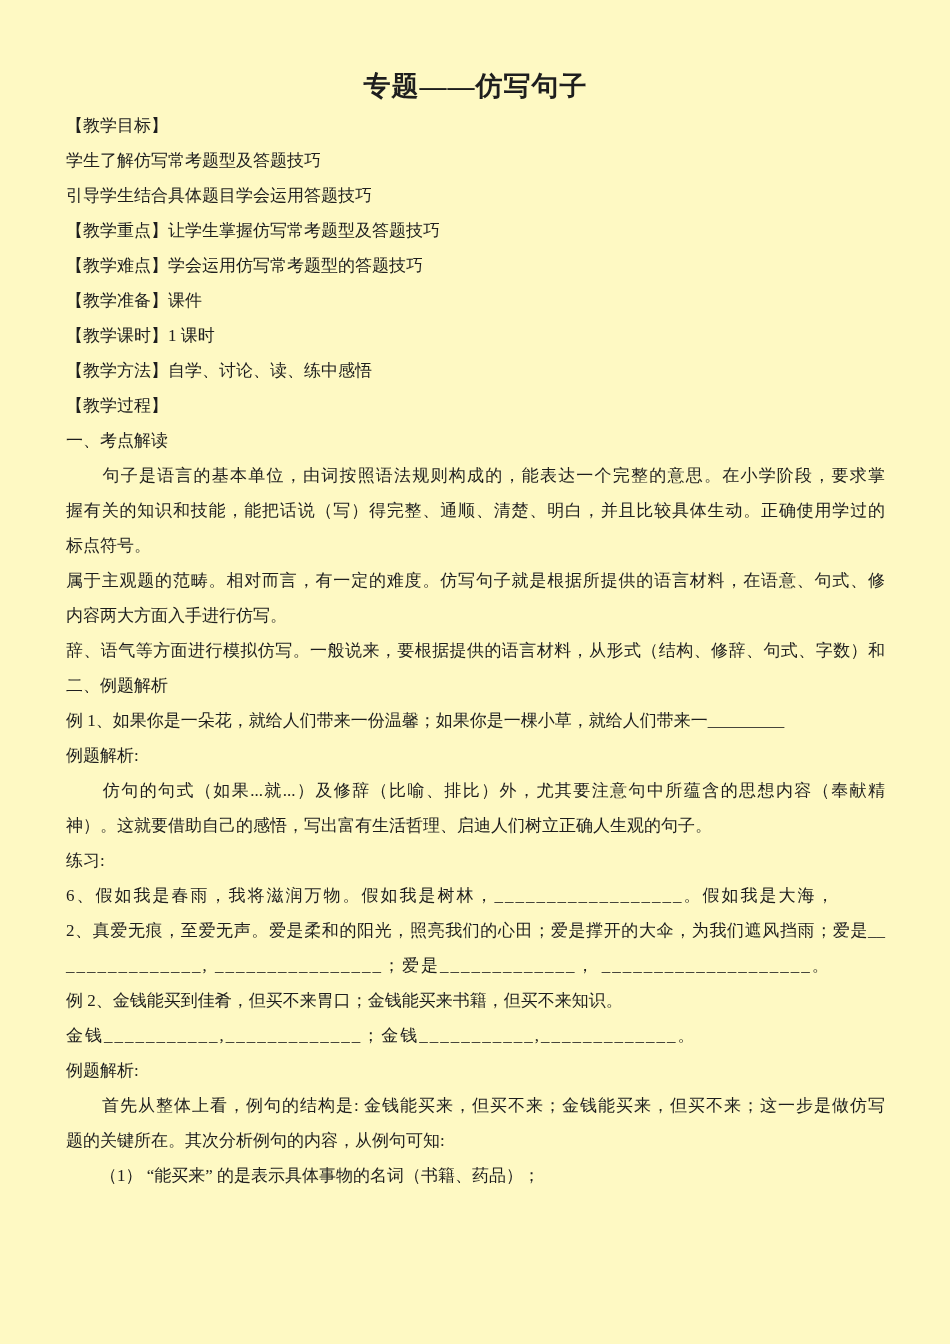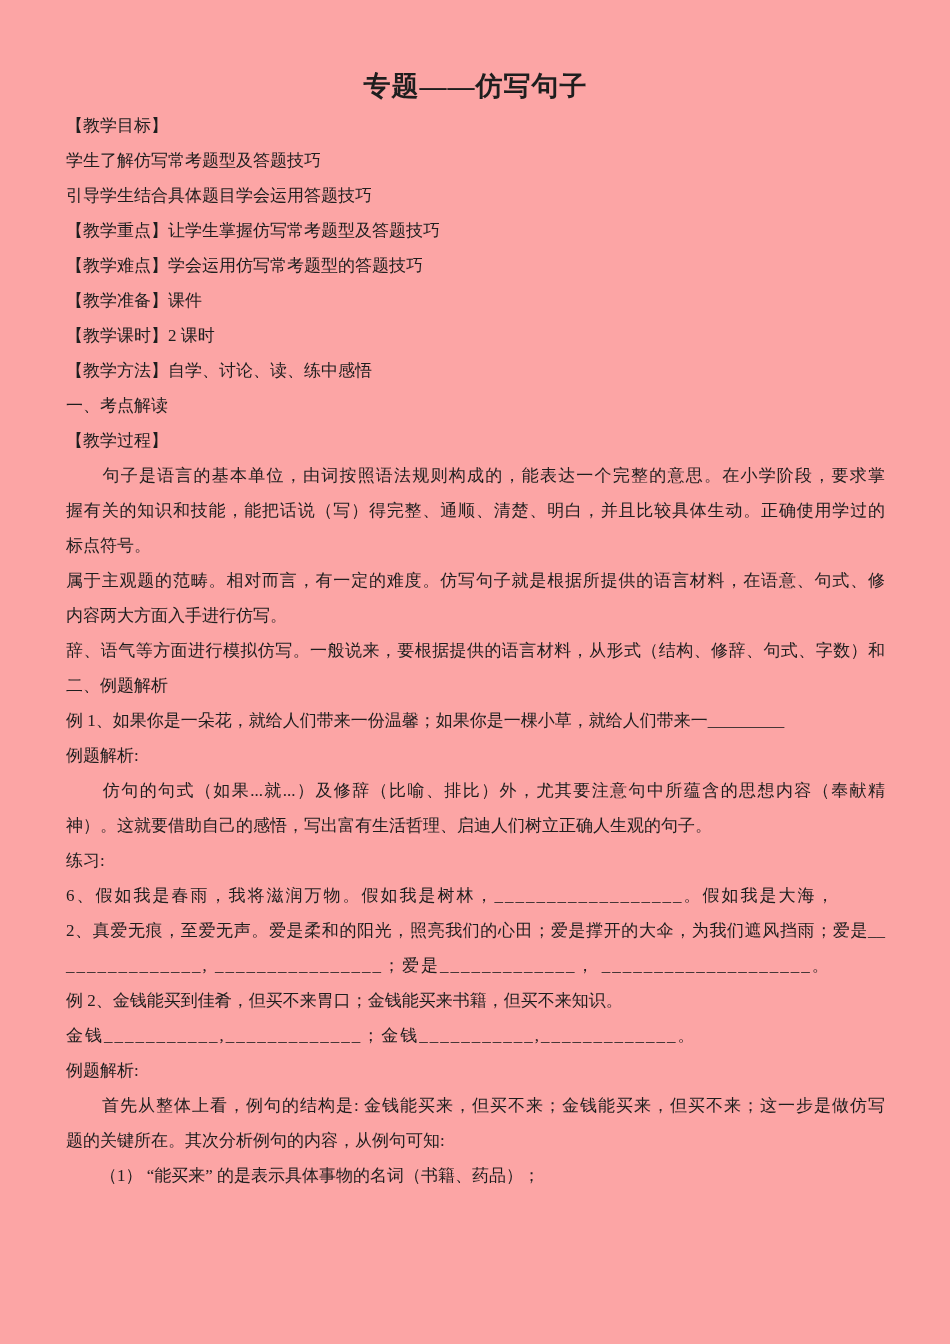--- a/index.html
+++ b/index.html
@@ -12,21 +12,21 @@
     height: 1344px;
     overflow: hidden;
     font-family: "Liberation Serif", "DejaVu Serif", serif;
     color: #1e1e1e;
   }
   .page {
     box-sizing: border-box;
     width: 950px;
     height: 1344px;
     padding: 64px 65px 0 66px;
-    background: #fca5a5;
+    background: #fef9c3;
   }
   .doc-title {
     font-size: 27px;
     font-weight: bold;
     line-height: 44px;
     text-align: center;
     letter-spacing: 1px;
     white-space: nowrap;
   }
   .line {
@@ -53,24 +53,24 @@
 
 <div class="page">
   <div class="doc-title">专题——仿写句子</div>
   <div>
     <div class="line">【教学目标】</div>
     <div class="line">学生了解仿写常考题型及答题技巧</div>
     <div class="line">引导学生结合具体题目学会运用答题技巧</div>
     <div class="line">【教学重点】让学生掌握仿写常考题型及答题技巧</div>
     <div class="line">【教学难点】学会运用仿写常考题型的答题技巧</div>
     <div class="line">【教学准备】课件</div>
-    <div class="line">【教学课时】2 课时</div>
+    <div class="line">【教学课时】1 课时</div>
     <div class="line">【教学方法】自学、讨论、读、练中感悟</div>
+    <div class="line">【教学过程】</div>
     <div class="line">一、考点解读</div>
-    <div class="line">【教学过程】</div>
     <div class="line j">　　句子是语言的基本单位，由词按照语法规则构成的，能表达一个完整的意思。在小学阶段，要求掌</div>
     <div class="line j">握有关的知识和技能，能把话说（写）得完整、通顺、清楚、明白，并且比较具体生动。正确使用学过的</div>
     <div class="line">标点符号。</div>
     <div class="line j">属于主观题的范畴。相对而言，有一定的难度。仿写句子就是根据所提供的语言材料，在语意、句式、修</div>
     <div class="line">内容两大方面入手进行仿写。</div>
     <div class="line j">辞、语气等方面进行模拟仿写。一般说来，要根据提供的语言材料，从形式（结构、修辞、句式、字数）和</div>
     <div class="line">二、例题解析</div>
     <div class="line">例 1、如果你是一朵花，就给人们带来一份温馨；如果你是一棵小草，就给人们带来一_________</div>
     <div class="line">例题解析:</div>
     <div class="line j">　　仿句的句式（如果...就...）及修辞（比喻、排比）外，尤其要注意句中所蕴含的思想内容（奉献精</div>

